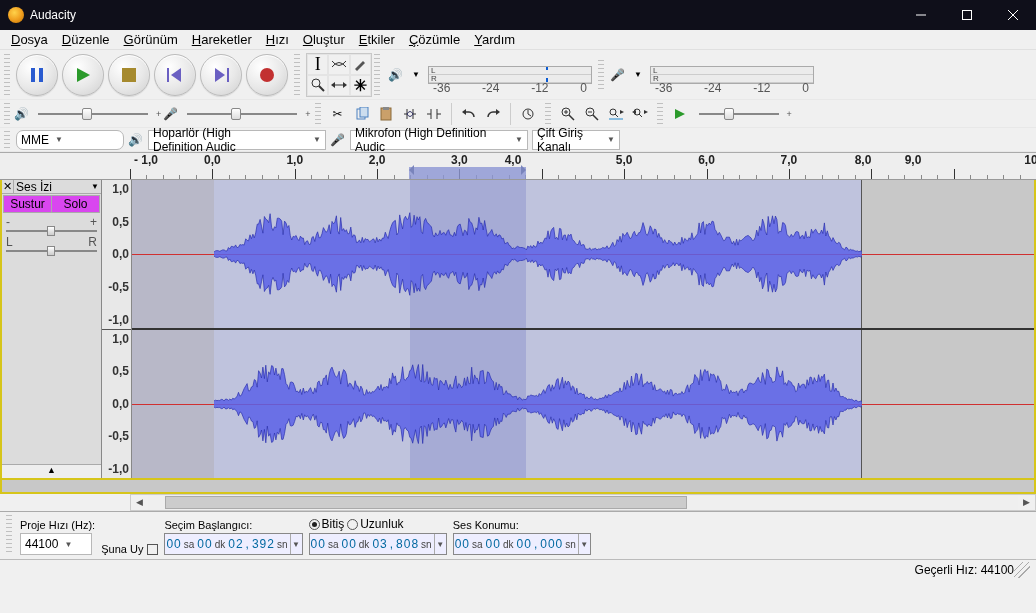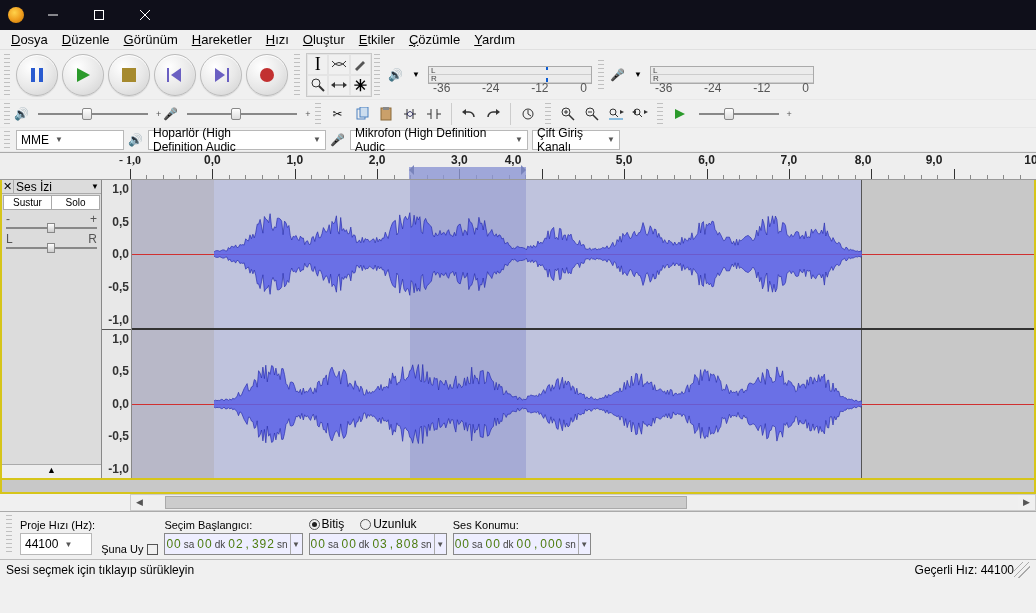--- a/index.html
+++ b/index.html
@@ -64,21 +64,21 @@
 
   
   .track-area { display:flex; height: 300px; border:2px solid #d6c51a; border-top:none; background:#c8c8c8; position:relative; }
   .track-panel { width:100px; background:#dcdcdc; border-right:1px solid #888; display:flex; flex-direction:column; font-size:10px; }
   .tp-head { display:flex; align-items:center; background:#dcdcdc; border-bottom:1px solid #aaa; height:14px; }
   .tp-head .x { width:12px; text-align:center; border-right:1px solid #aaa; font-size:11px; cursor:pointer; }
   .tp-head .nm { flex:1; padding-left:2px; }
   .tp-head .dd { width:12px; text-align:center; font-size:8px; }
   .tp-info { font-size:9px; padding:1px 2px; line-height:11px;}
   .tp-btns { display:flex; border:1px solid #aaa; margin:1px; }
-  .tp-btns div { flex:1; text-align:center; font-size:10px; border-right:1px solid #aaa; padding:1px 0; background:#ffffff;}
+  .tp-btns div { flex:1; text-align:center; font-size:12px; border-right:1px solid #aaa; padding:1px 0; background:#d946ef;}
   .tp-btns div:last-child { border-right:none; }
   .tp-slider { margin:1px 4px; }
   .tp-slider .ends { display:flex; justify-content:space-between; font-size:8px; color:#555; }
   .tp-slider .track { height:2px; background:#888; position:relative; margin:1px 0;}
   .tp-slider .thumb { position:absolute; top:-4px; width:8px; height:10px; background:linear-gradient(#fff,#ccc); border:1px solid #888; }
   .tp-collapse { margin-top:auto; height:14px; border-top:1px solid #aaa; text-align:center; font-size:9px; background:#eee; }
 
   .track-canvas-col { flex:1; display:flex; position:relative; }
   .vruler { width:30px; background:#e8e8e8; border-right:1px solid #888; display:flex; flex-direction:column; }
   .vruler .half { flex:1; display:flex; flex-direction:column; justify-content:space-between; padding:2px 2px; font-size:9px; color:#333; text-align:right; border-bottom:1px solid #555;}
@@ -100,38 +100,39 @@
   .hscroll { height:17px; background:#f0f0f0; border:1px solid #ccc; display:flex; align-items:center; margin-left:130px; }
   .hscroll .arrow { width:17px; height:15px; text-align:center; background:#f0f0f0; font-size:9px; line-height:15px; color:#555; }
   .hscroll .trough { flex:1; height:15px; background:#efefef; position:relative; }
   .hscroll .thumb { position:absolute; top:1px; bottom:1px; left:2%; width:60%; background:#ccc; border:1px solid #aaa; }
 
   
   .bottombar { height:48px; border-top:1px solid #aaa; display:flex; align-items:flex-end; padding:2px 4px 4px 4px; gap:6px; background:#f0f0f0; }
   .bb-col { display:flex; flex-direction:column; gap:2px; }
   .bb-label { font-size:11px; }
   .timebox { display:flex; align-items:center; border:1px solid #888; height:22px; background:#eef; font-family: "Consolas","Courier New",monospace; font-size:13px; }
-  .timebox .seg-num { color:#4d7c0f; padding:0 1px; letter-spacing:1px; }
+  .timebox .seg-num { color:#0369a1; padding:0 1px; letter-spacing:1px; }
   .timebox .seg-lbl { color:#444; font-size:10px; margin:0 2px 0 1px; }
   .timebox .dd { width:12px; text-align:center; font-size:8px; color:#555; border-left:1px solid #aaa; align-self:stretch; display:flex; align-items:center; justify-content:center;}
   .radio { display:inline-flex; align-items:center; gap:2px; font-size:11px; }
   .radio .c { width:11px; height:11px; border:1px solid #555; border-radius:50%; display:inline-flex; align-items:center; justify-content:center;}
   .radio .c.on::after { content:""; width:5px; height:5px; background:#222; border-radius:50%;}
   .cbx { width:11px; height:11px; border:1px solid #555; display:inline-block; vertical-align:middle;}
 
   .statusbar { height:20px; border-top:1px solid #bbb; display:flex; align-items:center; padding:0 6px; font-size:11px; background:#f0f0f0;}
   .statusbar .grow { flex:1;}
   .statusbar .grip { width:16px; height:16px; background:
      linear-gradient(135deg, transparent 0 6px, #aaa 6px 7px, transparent 7px 10px, #aaa 10px 11px, transparent 11px 14px, #aaa 14px 15px, transparent 15px);}
 </style>
 </head>
 <body>
 
 <div class="titlebar">
   <span class="logo"></span>
+  <span class="title">Audacity</span>
   <div class="winbtn">
       <svg width="10" height="10">
         <line x1="0" y1="5" x2="10" y2="5" stroke="#fff"></line>
       </svg>
     </div>
   <div class="winbtn">
       <svg width="10" height="10">
         <rect x="0.5" y="0.5" width="9" height="9" fill="none" stroke="#fff"></rect>
       </svg>
     </div>
@@ -381,21 +382,21 @@
         <div class="track" style="width:80px;">
             <div class="thumb" style="left:32%;"></div>
           </div>
         <span style="font-size:9px;color:#555;">+</span>
       </div>
     </div>
   </div>
 
   <div class="toolbar-row third">
     <div class="toolbar-grip" style="height:18px;"></div>
-    <div class="combobox" style="width:108px;">
+    <div class="combobox" style="width:108px;border-radius:7px;">
       <span>MME</span>
         <span class="arrow">▼</span>
     </div>
     <span class="icon16">🔊</span>
     <div class="combobox" style="width:178px;gap:25px;">
       <span>Hoparlör (High Definition Audic</span>
         <span class="arrow">▼</span>
     </div>
     <span class="icon16">🎤</span>
     <div class="combobox" style="width:178px;">
@@ -404,21 +405,21 @@
     </div>
     <div class="combobox" style="width:88px;">
       <span>Çift Giriş Kanalı</span>
         <span class="arrow">▼</span>
     </div>
   </div>
 </div>
 
 <div class="ruler" id="ruler">
     <div class="tick-major" style="left: 130px;"></div>
-    <div class="label" style="left: 130px; font-family: Liberation Serif, serif;">- 1,0</div>
+    <div class="label" style="left: 146px;">- 1,0</div>
     <div class="tick-minor" style="left: 146.473px;"></div>
     <div class="tick-minor" style="left: 162.945px;"></div>
     <div class="tick-minor" style="left: 179.418px;"></div>
     <div class="tick-minor" style="left: 195.891px;"></div>
     <div class="tick-major" style="left: 212.364px;"></div>
     <div class="label" style="left: 212.364px;">0,0</div>
     <div class="tick-minor" style="left: 228.836px;"></div>
     <div class="tick-minor" style="left: 245.309px;"></div>
     <div class="tick-minor" style="left: 261.782px;"></div>
     <div class="tick-minor" style="left: 278.255px;"></div>
@@ -464,21 +465,21 @@
     <div class="tick-minor" style="left: 821.855px;"></div>
     <div class="tick-minor" style="left: 838.327px;"></div>
     <div class="tick-minor" style="left: 854.8px;"></div>
     <div class="tick-major" style="left: 871.273px;"></div>
     <div class="label" style="left: 863px;">8,0</div>
     <div class="tick-minor" style="left: 887.745px;"></div>
     <div class="tick-minor" style="left: 904.218px;"></div>
     <div class="tick-minor" style="left: 920.691px;"></div>
     <div class="tick-minor" style="left: 937.164px;"></div>
     <div class="tick-major" style="left: 953.636px;"></div>
-    <div class="label" style="left: 934px;">9,0</div>
+    <div class="label" style="left: 913px;">9,0</div>
     <div class="tick-minor" style="left: 970.109px;"></div>
     <div class="tick-minor" style="left: 986.582px;"></div>
     <div class="tick-minor" style="left: 1003.05px;"></div>
     <div class="tick-minor" style="left: 1019.53px;"></div>
     <div class="label" style="left: 1036px;">10,0</div>
     <div class="sel" style="left: 409.377px; width: 116.627px;"></div>
   </div>
 
 <div class="track-area">
   <div class="track-panel">
@@ -588,21 +589,21 @@
       <span class="seg-num">00</span>
         <span class="seg-lbl">dk</span>
       <span class="seg-num">02</span>
         <span class="seg-num">,</span>
         <span class="seg-num">392</span>
         <span class="seg-lbl">sn</span>
       <span class="dd">▼</span>
     </div>
   </div>
   <div class="bb-col">
-    <div style="display:flex;gap:16px;">
+    <div style="display:flex;gap:3px;">
       <label class="radio">
           <span class="c on"></span>
           <span>Bitiş</span>
         </label>
       <label class="radio">
           <span class="c"></span>
           <span>Uzunluk</span>
         </label>
     </div>
     <div class="timebox">
@@ -627,17 +628,16 @@
       <span class="seg-num">00</span>
         <span class="seg-num">,</span>
         <span class="seg-num">000</span>
         <span class="seg-lbl">sn</span>
       <span class="dd">▼</span>
     </div>
   </div>
 </div>
 
 <div class="statusbar">
-  <span>Sesi seçmek için tıklayıp sürükleyin</span>
   <span class="grow"></span>
   <span><span>Geçerli Hız:</span> <span>44100</span></span>
   <span class="grip"></span>
 </div>
 
 </body></html>

